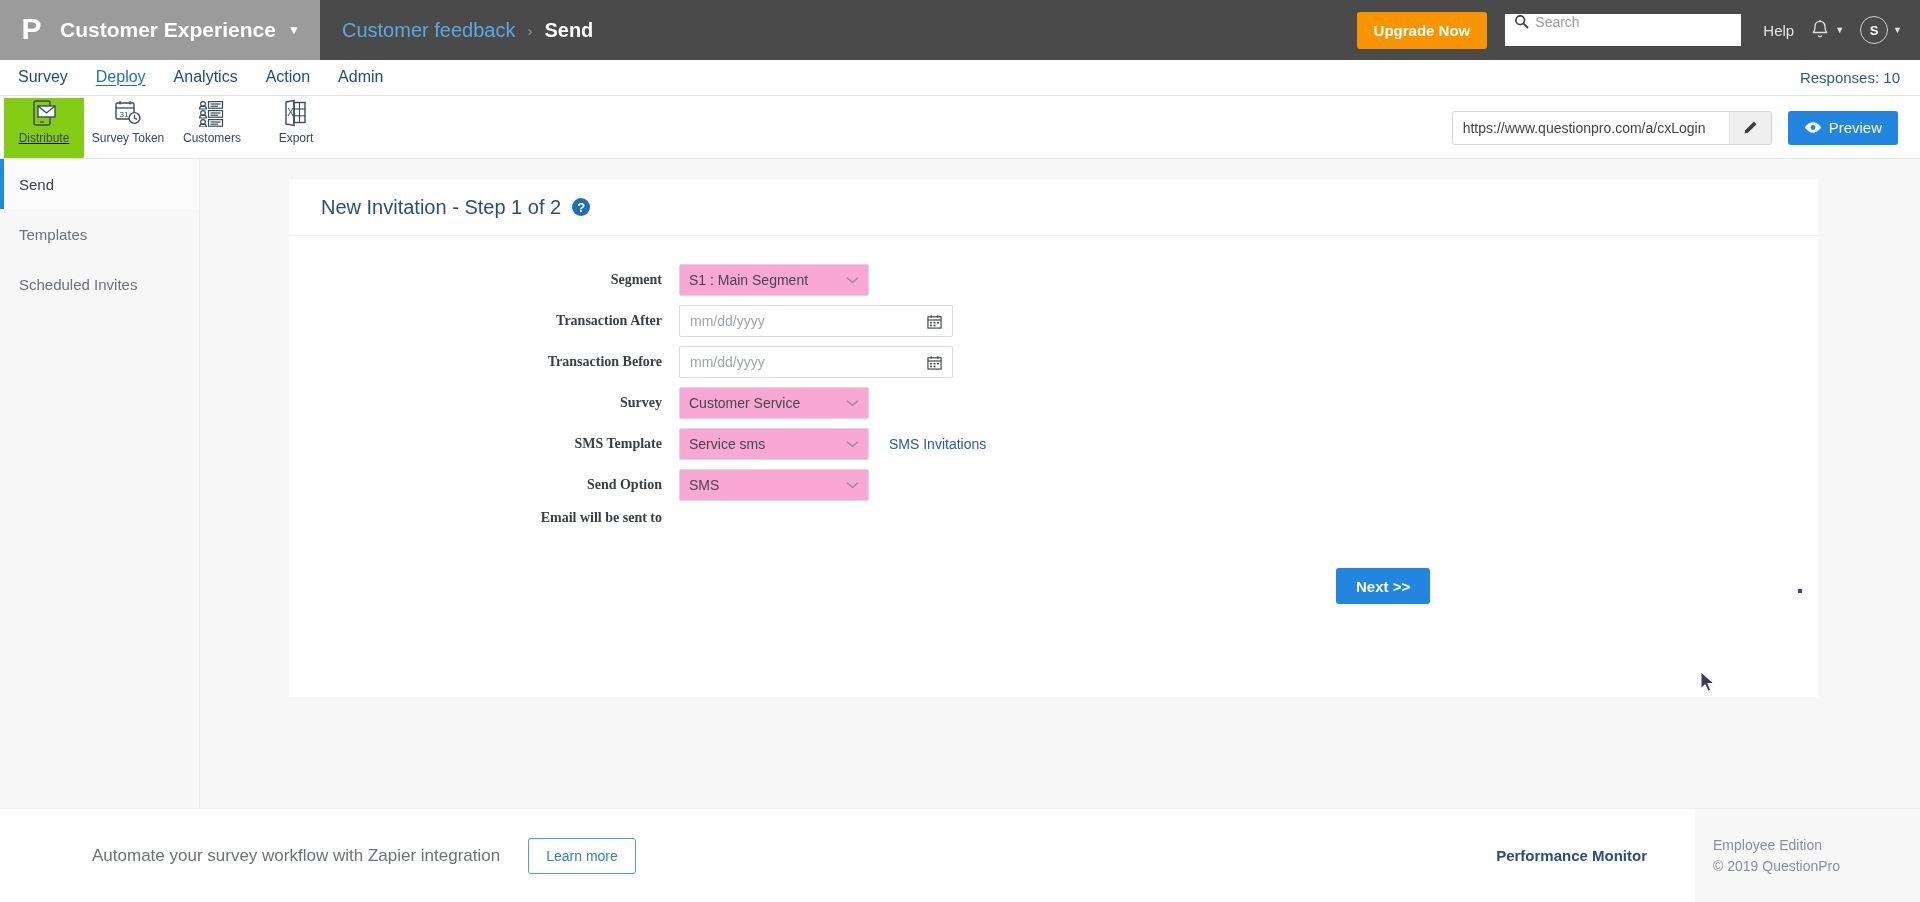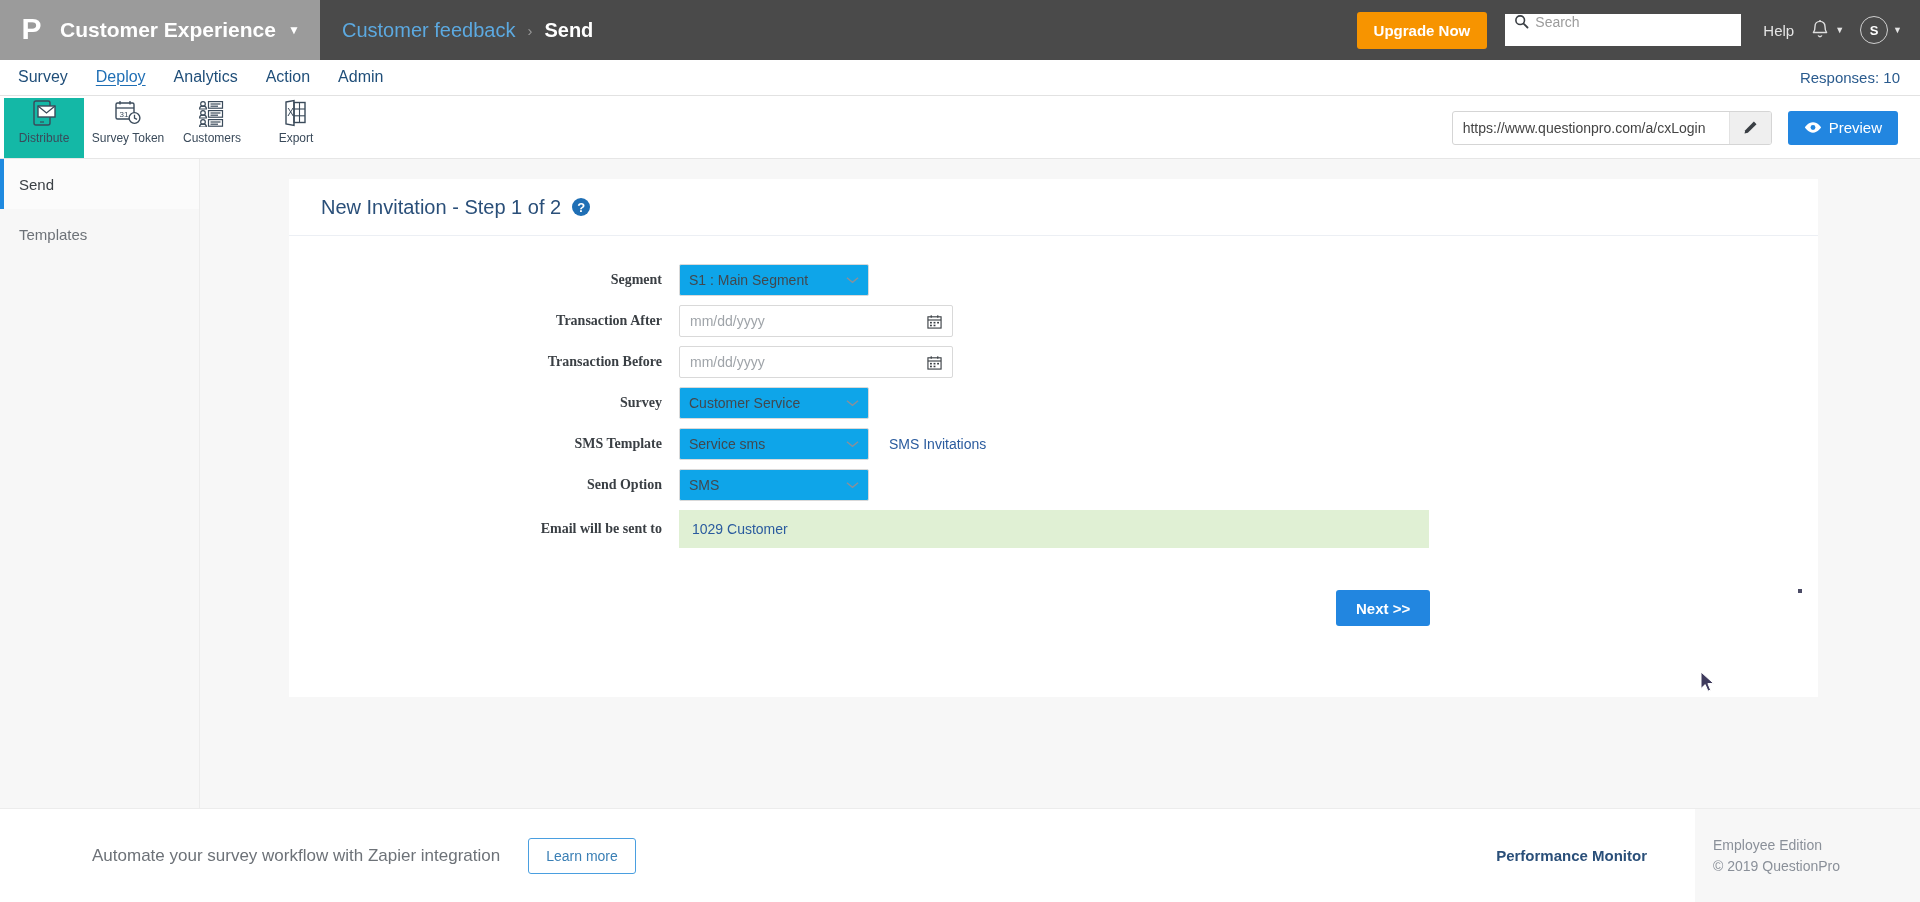--- a/index.html
+++ b/index.html
@@ -85,21 +85,21 @@
   .toolbar {
     position: absolute; top: 97px; left: 0; width: 1920px; height: 62px;
     background: #ffffff; border-bottom: 1px solid #e6e6e6;
     display: flex; align-items: center;
   }
   .tool {
     width: 80px; height: 60px; display: flex; flex-direction: column;
     align-items: center; justify-content: flex-start; cursor: pointer;
     margin-left: 4px;
   }
-  .tool.active { background: #14b8a6; }
+  .tool.active { background: #84cc16; text-decoration: underline; }
   .tool .ico { height: 30px; display:flex; align-items:center; justify-content:center; }
   .tool .lbl { font-size: 12px; color: #3a4a5a; margin-top: 3px; white-space: nowrap; }
 
   .toolbar-right { margin-left: auto; display: flex; align-items: center; padding-right: 22px; }
   .url-box {
     display: flex; align-items: center; height: 34px;
     border: 1px solid #d5d5d5; border-radius: 3px; background: #ffffff;
     overflow: hidden; width: 320px;
   }
   .url-text {
@@ -154,21 +154,21 @@
     display: flex; align-items: center; justify-content: center; cursor: pointer;
   }
 
   .form { padding-top: 28px; }
   .row { display: flex; align-items: center; margin-bottom: 9px; }
   .row-label {
     width: 390px; text-align: right; padding-right: 17px;
     font-size: 14px; font-weight: 700; color: #3a3f44; font-family: Liberation Serif, serif;
   }
   .select-box {
-    width: 190px; height: 32px; border: 1px solid #d9d9d9; background: #0ea5e9;
+    width: 190px; height: 32px; border: 1px solid #d9d9d9; background: #f9a8d4;
     display: flex; align-items: center; padding: 0 9px; cursor: pointer;
     border-radius: 2px;
   }
   .select-val { font-size: 14px; color: #42484e; flex: 1; white-space: nowrap; }
   .date-box {
     width: 274px; height: 32px; border: 1px solid #d9d9d9; background: #ffffff;
     display: flex; align-items: center; padding: 0 10px; border-radius: 2px;
   }
   .date-input {
     border: none; outline: none; flex: 1; font-size: 14px; color: #42484e;
@@ -356,20 +356,21 @@
         <circle cx="10" cy="6.5" r="2.7" fill="#2286e0"></circle>
       </svg>
       <span>Preview</span>
     </button>
   </div>
 </div>
 
 <div class="sidebar">
   <div class="side-item active">Send</div>
   <div class="side-item">Templates</div>
+  <div class="side-item">Scheduled Invites</div>
 </div>
 
 <div class="main">
   <div class="card">
 
     <div class="card-head">
       <div class="card-title">New Invitation - Step 1 of 2</div>
       <div class="help-badge">?</div>
     </div>
 
@@ -447,23 +448,20 @@
         <div class="select-box">
           <span class="select-val">SMS</span>
           <svg width="13" height="8" viewBox="0 0 14 8">
             <polyline points="1,1.5 7,6.5 13,1.5" fill="none" stroke="#8a9099" stroke-width="1.5"></polyline>
           </svg>
         </div>
       </div>
 
       <div class="row">
         <div class="row-label">Email will be sent to</div>
-        <div class="greenbox">
-          <span class="greenbox-text">1029 Customer</span>
-        </div>
       </div>
 
       <div class="actions">
         <button class="next-btn">Next &gt;&gt;</button>
       </div>
     </div>
   </div>
 
   <div class="dot"></div>
 </div>

